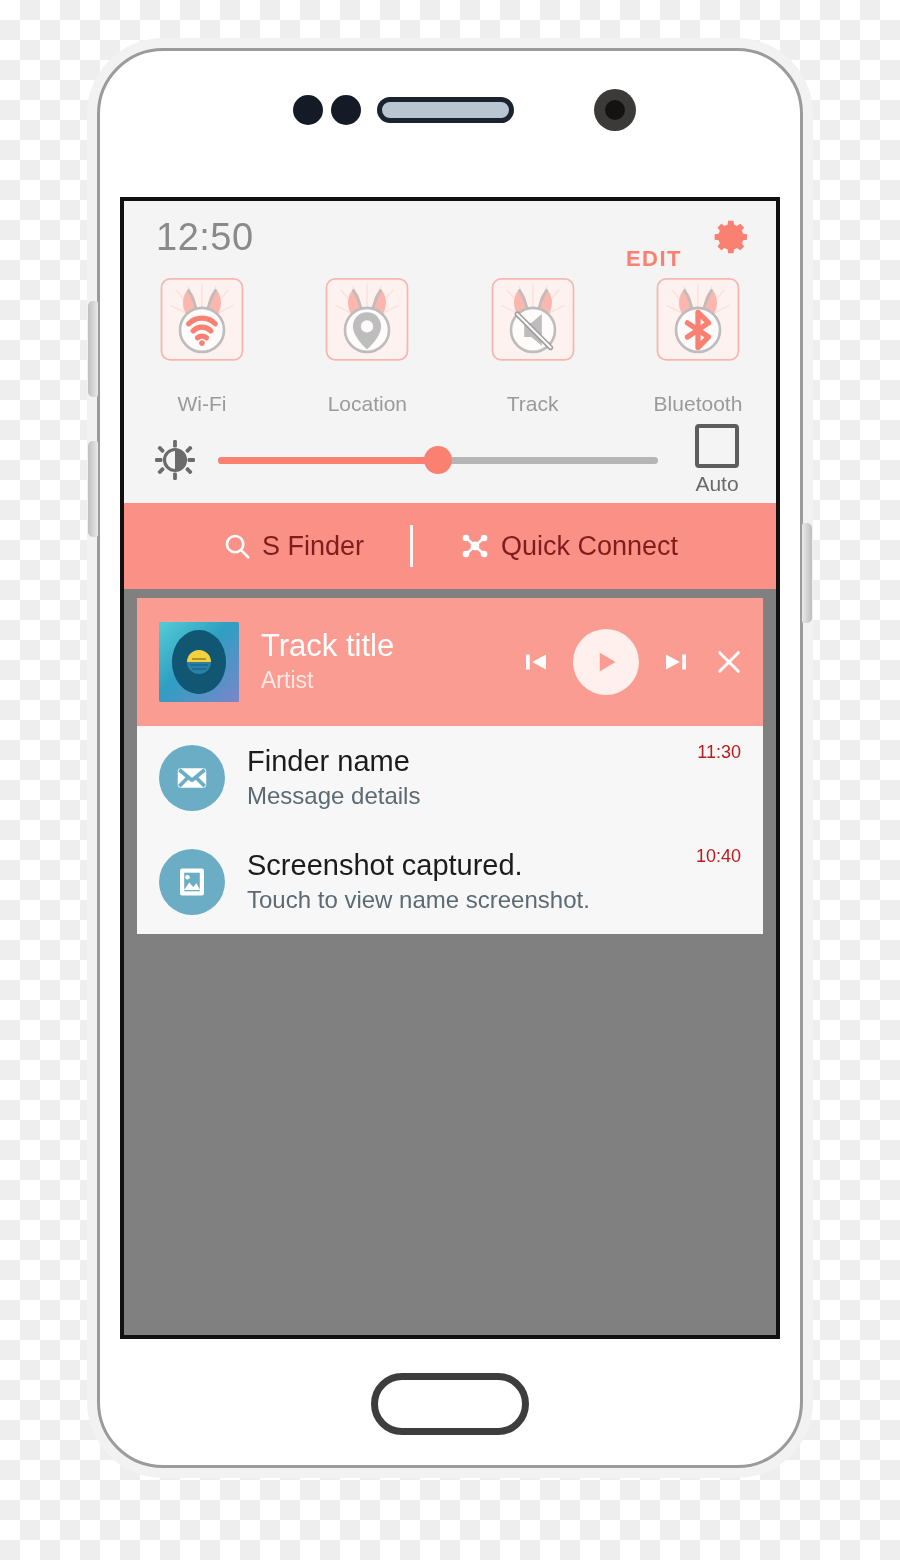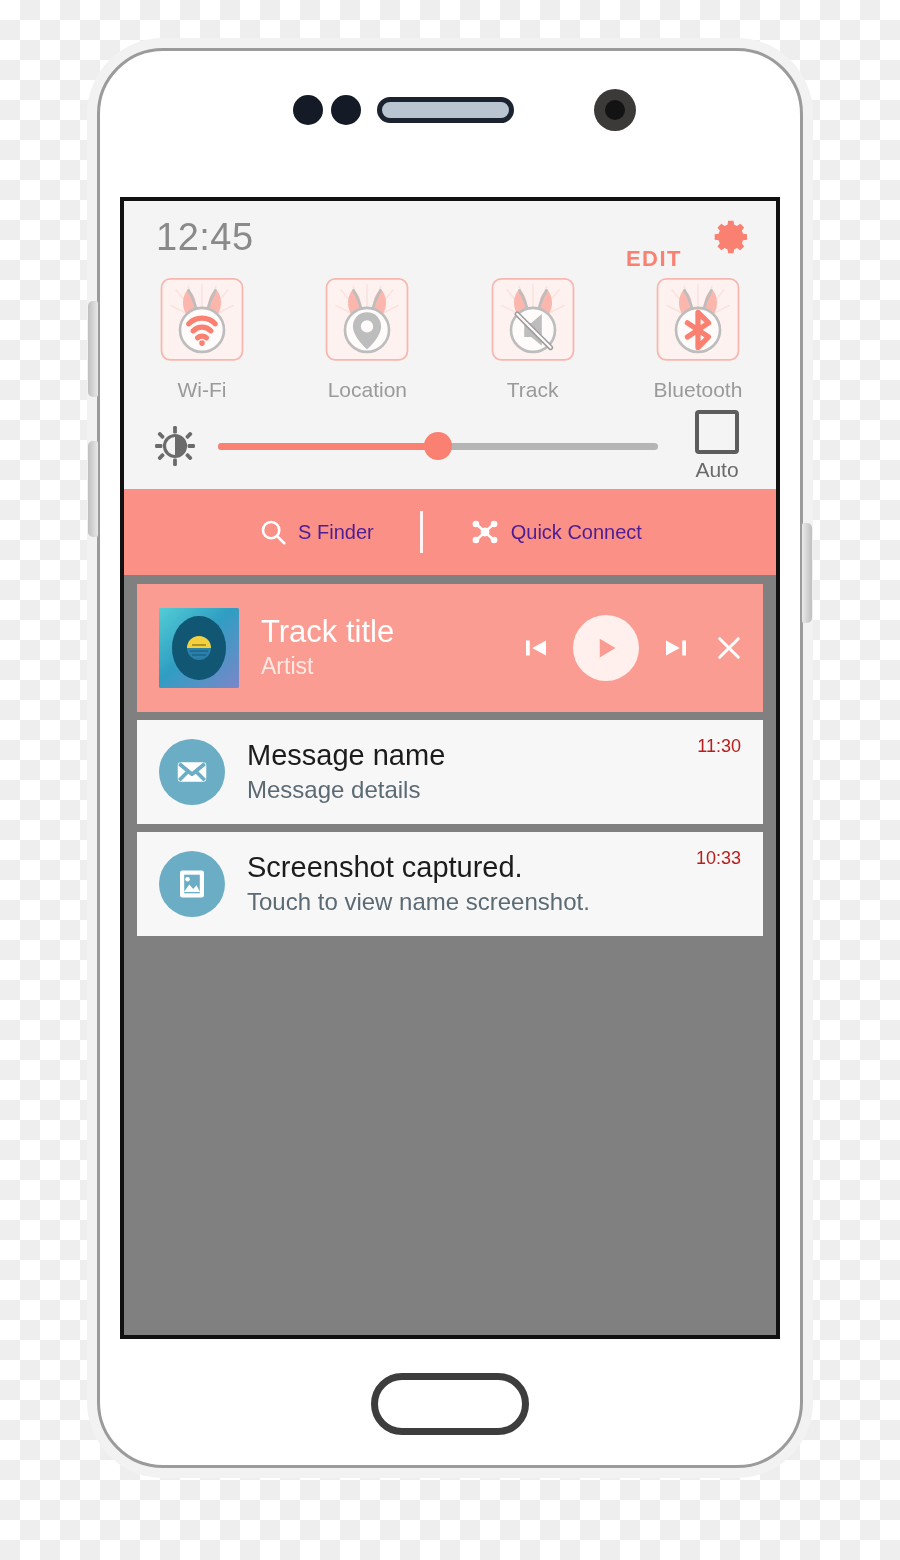--- a/index.html
+++ b/index.html
@@ -70,43 +70,43 @@
   #status-row{display:flex;align-items:center;height:72px;padding:0 24px 0 32px;}
   #clock{font-size:38px;color:#8a8a8a;letter-spacing:.5px;line-height:1;}
   #status-spacer{flex:1;}
   #edit-btn{font-size:22px;color:#fa8072;letter-spacing:1.5px;font-weight:bold;margin-right:30px;margin-top:43px;}
   #gear-icon{width:40px;height:40px;display:block;}
 
   
   #toggles{display:flex;justify-content:space-between;padding:4px 22px 0 22px;}
   .toggle{width:112px;display:flex;flex-direction:column;align-items:center;}
   .toggle-badge{width:88px;height:90px;position:relative;}
-  .toggle-label{margin-top:10px;font-size:21px;color:#9a9a9a;text-align:left;line-height:1.25;}
+  .toggle-label{margin-top:24px;font-size:21px;color:#9a9a9a;text-align:left;line-height:1.25;}
 
   
   #bright-row{display:flex;align-items:center;height:86px;padding:0 26px 0 30px;}
   #bright-icon{width:42px;height:42px;flex:0 0 42px;}
   #slider-wrap{flex:1;position:relative;height:40px;margin:0 26px 0 22px;display:flex;align-items:center;}
   #slider-track{position:absolute;left:0;right:0;height:7px;background:#b5b5b5;border-radius:4px;}
   #slider-fill{position:absolute;left:0;height:7px;background:#fa8072;border-radius:4px;}
   #slider-knob{position:absolute;width:28px;height:28px;border-radius:50%;background:#fa8072;
                transform:translateX(-50%);}
   #auto-box{width:66px;display:flex;flex-direction:column;align-items:center;}
   #auto-square{width:36px;height:36px;border:4px solid #5d5d5d;border-radius:4px;background:transparent;}
   #auto-label{font-size:21px;color:#6a6a6a;margin-top:4px;}
 
   
   #finder-bar{display:flex;align-items:center;justify-content:center;height:86px;background:#fa9086;}
-  .finder-item{display:flex;align-items:center;color:#4c1d95;font-size:20px;}
+  .finder-item{display:flex;align-items:center;color:#7f1d1d;font-size:27px;}
   .finder-item svg{margin-right:10px;}
   #finder-divider{width:3px;height:42px;background:#ffffff;opacity:.9;margin:0 46px;}
 
   
   #notif-area{background:#808080;padding:9px 13px 0 13px;}
-  .notif{margin-bottom:8px;display:flex;align-items:center;}
+  .notif{margin-bottom:0;display:flex;align-items:center;}
 
   
   #media-card{background:#fa9c92;height:128px;padding:0 18px 0 22px;}
   #album-art{width:80px;height:80px;flex:0 0 80px;border-radius:2px;overflow:hidden;
              background:linear-gradient(150deg,#49c5cf 0%,#2f9bc0 45%,#6f7fc5 100%);
              display:flex;align-items:center;justify-content:center;}
   #media-text{flex:1;margin-left:22px;min-width:0;}
   #track-title{font-size:31px;color:#ffffff;line-height:1.15;}
   #track-artist{font-size:23px;color:#ffe8e4;line-height:1.3;margin-top:2px;}
   #media-controls{display:flex;align-items:center;gap:22px;}
@@ -139,21 +139,21 @@
   <div id="earpiece"></div>
   <div id="camera"></div>
 
   <div id="home-btn"></div>
 
   <div id="screen">
 
     <div id="qs-panel">
 
       <div id="status-row">
-        <div id="clock">12:45</div>
+        <div id="clock">12:50</div>
         <div id="status-spacer"></div>
         <div id="edit-btn">EDIT</div>
         <svg id="gear-icon" viewBox="0 0 24 24">
           <path fill="#fa8072" d="M12 8.2a3.8 3.8 0 100 7.6 3.8 3.8 0 000-7.6zm0 5.9a2.1 2.1 0 110-4.2 2.1 2.1 0 010 4.2z"></path>
           <path fill="#fa8072" d="M21 13.6v-3.2l-2.4-.4a6.9 6.9 0 00-.7-1.7l1.4-2-2.3-2.3-2 1.4a6.9 6.9 0 00-1.7-.7L12.9 2.3H9.7l-.4 2.4a6.9 6.9 0 00-1.7.7l-2-1.4L3.3 6.3l1.4 2a6.9 6.9 0 00-.7 1.7l-2.4.4v3.2l2.4.4c.17.6.4 1.17.7 1.7l-1.4 2 2.3 2.3 2-1.4c.53.3 1.1.53 1.7.7l.4 2.4h3.2l.4-2.4c.6-.17 1.17-.4 1.7-.7l2 1.4 2.3-2.3-1.4-2c.3-.53.53-1.1.7-1.7l2.4-.4z"></path>
         </svg>
       </div>
 
       <div id="toggles">
 
@@ -345,38 +345,38 @@
 
       <div class="notif notif-plain">
         <div class="notif-avatar">
           <svg width="36" height="36" viewBox="0 0 24 24">
             <rect x="2.5" y="5.5" width="19" height="13" rx="2" fill="#ffffff"></rect>
             <path d="M3.5 6.5 L12 13.5 L20.5 6.5" fill="none" stroke="#6aadc4" stroke-width="2.4" stroke-linejoin="round"></path>
             <path d="M3.5 17.5 L9.5 11.5 M20.5 17.5 L14.5 11.5" fill="none" stroke="#6aadc4" stroke-width="2.4"></path>
           </svg>
         </div>
         <div class="notif-body">
-          <div class="notif-title">Message name</div>
+          <div class="notif-title">Finder name</div>
           <div class="notif-sub">Message details</div>
         </div>
         <div class="notif-time">11:30</div>
       </div>
 
       <div class="notif notif-plain">
         <div class="notif-avatar">
           <svg width="36" height="36" viewBox="0 0 24 24">
             <rect x="4" y="3" width="16" height="18" rx="1.5" fill="#ffffff"></rect>
             <rect x="6.2" y="5.2" width="11.6" height="13.6" fill="#6aadc4"></rect>
             <rect x="6.2" y="5.2" width="11.6" height="13.6" fill="none" stroke="#ffffff" stroke-width="1.2"></rect>
             <path d="M6.6 17.4 L10.2 12.4 L12.8 15.4 L15 12.8 L17.4 17.4 Z" fill="#ffffff"></path>
             <circle cx="9" cy="8.8" r="1.5" fill="#ffffff"></circle>
           </svg>
         </div>
         <div class="notif-body">
           <div class="notif-title">Screenshot captured.</div>
           <div class="notif-sub">Touch to view name screenshot.</div>
         </div>
-        <div class="notif-time">10:33</div>
+        <div class="notif-time">10:40</div>
       </div>
 
     </div>
   </div>
 </div>
 
 </body></html>

